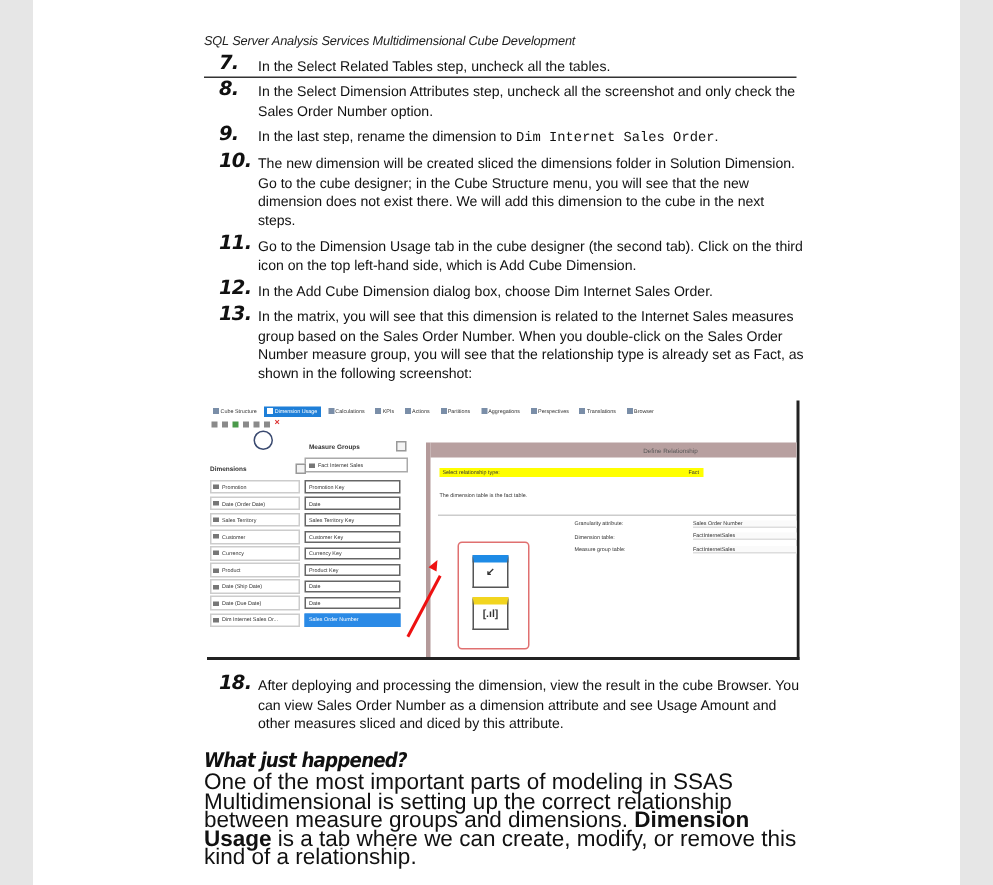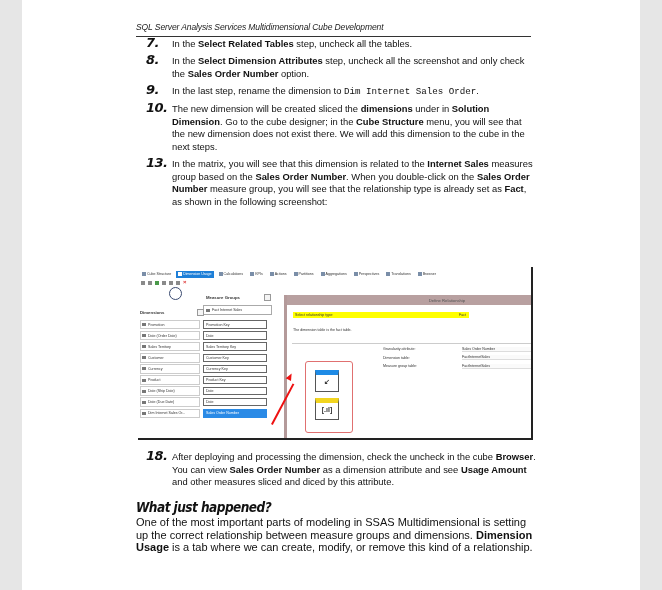--- a/index.html
+++ b/index.html
@@ -9,30 +9,30 @@
     font-family: "Liberation Sans", sans-serif;
     position: relative;
   }
   .page {
     position: absolute; left: 22px; top: 0; width: 618px; height: 590px;
     background: #ffffff;
   }
   .running-header {
     position: absolute; left: 136px; top: 22px; width: 395px;
     font-size: 8.5px; font-style: italic; color: #222;
-    border-bottom: 1px solid #333; padding-bottom: 4px;
+    border-bottom: 1px solid #333; padding-bottom: 19px;
     letter-spacing: -0.1px;
   }
   .steps { position: absolute; left: 136px; top: 38px; width: 400px; }
   .step { position: relative; padding-left: 36px; font-size: 9.4px; line-height: 12.6px; color: #111; margin-bottom: 4.6px; }
   .step .num {
     position: absolute; left: 10px; top: -1px; font-weight: bold; font-style: italic;
     font-size: 13px; color: #111; font-family: "DejaVu Sans", sans-serif; letter-spacing: -0.5px;
   }
-  .step b { font-weight: bold; }
+  .step b { font-weight: normal; }
   .mono { font-family: "Liberation Mono", monospace; font-size: 9.2px; }
 
   
   .shot {
     position: absolute; left: 138px; top: 267px; width: 393px; height: 171px;
     background: #fff; border-bottom: 2px solid #222; border-right: 2px solid #222;
     overflow: hidden; font-size: 3.6px; color: #333;
   }
   .shot .tabs { position: absolute; left: 2px; top: 3px; height: 8px; display: flex; gap: 3px; align-items: center; white-space: nowrap; }
   .shot .tab { display: flex; align-items: center; gap: 1px; padding: 0 2px; height: 7px; }
@@ -75,34 +75,36 @@
   .shot .arrow { position: absolute; left: 133px; top: 111px; width: 2px; height: 46px; background: #ee1111; transform: rotate(28deg); transform-origin: bottom left; }
   .shot .arrow-head { position: absolute; left: 149px; top: 106px; width: 0; height: 0; border-left: 3px solid transparent; border-right: 3px solid transparent; border-bottom: 7px solid #ee1111; transform: rotate(28deg); }
 
   .step14 { position: absolute; left: 136px; top: 451px; width: 400px; }
 
   .section-title {
     position: absolute; left: 136px; top: 499px;
     font-family: "DejaVu Sans", sans-serif; font-weight: bold; font-style: italic;
     font-size: 13.5px; color: #111; letter-spacing: -0.6px; transform: scaleX(0.9); transform-origin: left;
   }
-  .section-body { position: absolute; left: 136px; top: 516px; width: 400px; font-size: 11px; line-height: 12.6px; color: #111; }
+  .section-body { position: absolute; left: 136px; top: 516px; width: 400px; font-size: 15px; line-height: 12.6px; color: #111; }
 </style>
 </head>
 <body>
 
 <div class="page"></div>
 
 <div class="running-header">SQL Server Analysis Services Multidimensional Cube Development</div>
 
 <div class="steps" id="steps">
     <div class="step"><span class="num">7.</span><span>In the </span><b>Select Related Tables</b><span> step, uncheck all the tables.</span></div>
     <div class="step"><span class="num">8.</span><span>In the </span><b>Select Dimension Attributes</b><span> step, uncheck all the screenshot and only check the </span><b>Sales Order Number</b><span> option.</span></div>
     <div class="step"><span class="num">9.</span><span>In the last step, rename the dimension to </span><span class="mono">Dim Internet Sales Order</span><span>.</span></div>
-    <div class="step"><span class="num">10.</span><span>The new dimension will be created sliced the </span><b>dimensions</b><span> under in </span><b>Solution Dimension</b><span>. Go to the cube designer; in the </span><b>Cube Structure</b><span> menu, you will see that the new dimension does not exist there. We will add this dimension to the cube in the next steps.</span></div>
+    <div class="step"><span class="num">10.</span><span>The new dimension will be created sliced the </span><b>dimensions</b><span> folder in </span><b>Solution Dimension</b><span>. Go to the cube designer; in the </span><b>Cube Structure</b><span> menu, you will see that the new dimension does not exist there. We will add this dimension to the cube in the next steps.</span></div>
+    <div class="step"><span class="num">11.</span><span>Go to the </span><b>Dimension Usage</b><span> tab in the cube designer (the second tab). Click on the third icon on the top left-hand side, which is </span><b>Add Cube Dimension</b><span>.</span></div>
+    <div class="step"><span class="num">12.</span><span>In the </span><b>Add Cube Dimension</b><span> dialog box, choose </span><b>Dim Internet Sales Order</b><span>.</span></div>
     <div class="step"><span class="num">13.</span><span>In the matrix, you will see that this dimension is related to the </span><b>Internet Sales</b><span> measures group based on the </span><b>Sales Order Number</b><span>. When you double-click on the </span><b>Sales Order Number</b><span> measure group, you will see that the relationship type is already set as </span><b>Fact</b><span>, as shown in the following screenshot:</span></div>
   </div>
 
 <div class="shot">
   <div class="tabs" id="shot-tabs">
       <span class="tab">
         <span class="tab-ico"></span>
         <span>Cube Structure</span>
       </span>
       <span class="tab active">
@@ -255,17 +257,17 @@
           <span class="k">Measure group table:</span>
           <span class="v">FactInternetSales</span>
         </div>
       </div>
   </div>
   <div class="arrow"></div>
   <div class="arrow-head"></div>
 </div>
 
 <div class="step14" id="step14">
-    <div class="step"><span class="num">18.</span><span>After deploying and processing the dimension, check the uncheck in the cube </span><b>Browser</b><span>. You can view </span><b>Sales Order Number</b><span> as a dimension attribute and see </span><b>Usage Amount</b><span> and other measures sliced and diced by this attribute.</span></div>
+    <div class="step"><span class="num">18.</span><span>After deploying and processing the dimension, view the result in the cube </span><b>Browser</b><span>. You can view </span><b>Sales Order Number</b><span> as a dimension attribute and see </span><b>Usage Amount</b><span> and other measures sliced and diced by this attribute.</span></div>
   </div>
 
 <div class="section-title">What just happened?</div>
 <div class="section-body" id="section-body"><span>One of the most important parts of modeling in SSAS Multidimensional is setting up the correct relationship between measure groups and dimensions. </span><b>Dimension Usage</b><span> is a tab where we can create, modify, or remove this kind of a relationship.</span></div>
 
 </body></html>

